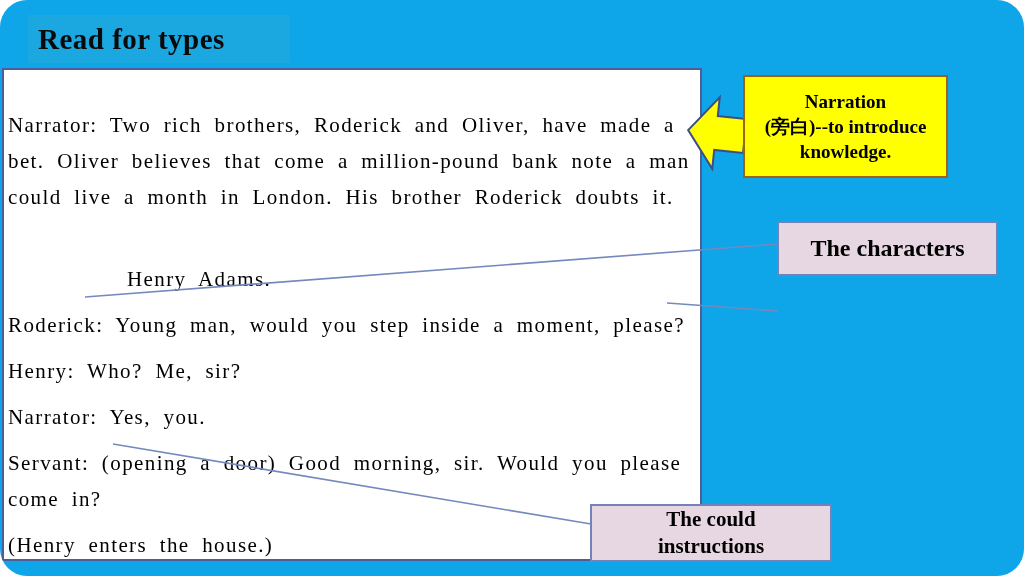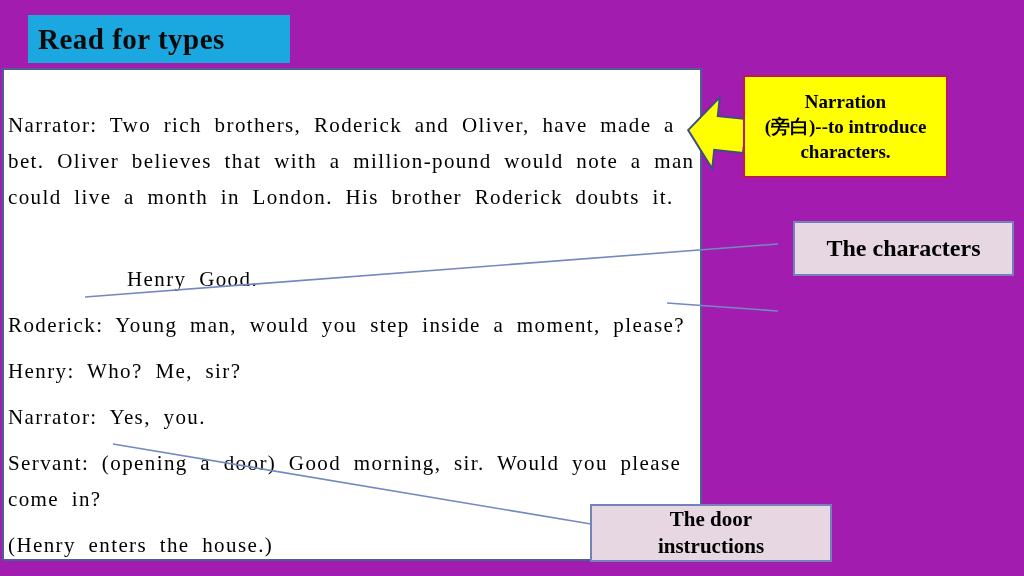--- a/index.html
+++ b/index.html
@@ -1,22 +1,23 @@
 <!DOCTYPE html>
 <html><head>
 <meta charset="utf-8">
 <style>
   html,body{margin:0;padding:0;background:#ffffff;}
   .slide{
     position:relative;
     width:1024px;height:576px;
-    background:#a21caf;
+    background:#0ea5e9;
     overflow:hidden;
     font-family:"Liberation Serif", serif;
     color:#000000;
+    border-radius:27px;
   }
   
   .title-box{
     position:absolute;left:28px;top:15px;width:262px;height:48px;
     background:#1BA7E0;
     display:flex;align-items:center;
     padding-left:10px;box-sizing:border-box;
   }
   .title-box .title-text{
     font-size:29px;font-weight:bold;color:#0a0a0a;letter-spacing:0.5px;
@@ -37,75 +38,75 @@
   }
   .seg-italic{text-align:right;}
   
   .overlay{
     position:absolute;left:0;top:0;width:1024px;height:576px;
     z-index:3;pointer-events:none;
   }
   
   .narration-box{
     position:absolute;left:743px;top:75px;width:205px;height:103px;
-    background:#FFFF00;border:2px solid #be185d;box-sizing:border-box;
+    background:#FFFF00;border:2px solid #a16207;box-sizing:border-box;
     display:flex;flex-direction:column;justify-content:center;
     text-align:center;z-index:4;
   }
   .narration-box .n-line{
     font-size:19px;font-weight:bold;line-height:25px;
   }
   
   .label-box{
     position:absolute;
     background:#E7D7E2;border:2px solid #7383BA;box-sizing:border-box;
     display:flex;align-items:center;justify-content:center;
     text-align:center;font-weight:bold;z-index:4;
   }
-  .characters-box{left:777px;top:221px;width:221px;height:55px;font-size:24px;margin-left:16px;}
+  .characters-box{left:777px;top:221px;width:221px;height:55px;font-size:24px;}
   .dialogue-box{left:777px;top:284px;width:221px;height:58px;font-size:21px;line-height:27px;padding:0 12px;}
   .stage-box{left:590px;top:504px;width:242px;height:58px;font-size:21px;line-height:27px;padding:0 34px;}
 </style>
 </head>
 <body>
 
 <div class="slide">
 
   <div class="title-box">
     <span class="title-text">Read for types</span>
   </div>
 
   <div class="script-box"></div>
 
   <div class="script-line" style="left:8px;top:75px"><span>Narrator: Two rich brothers, Roderick and Oliver, have made a</span></div>
-  <div class="script-line" style="left:8px;top:111px"><span>bet. Oliver believes that with a million-pound would note a man</span></div>
+  <div class="script-line" style="left:8px;top:111px"><span>bet. Oliver believes that come a million-pound bank note a man</span></div>
   <div class="script-line" style="left:8px;top:147px"><span>could live a month in London. His brother Roderick doubts it.</span></div>
-  <div class="script-line" style="left:127px;top:229px"><span>Henry Good.</span></div>
+  <div class="script-line" style="left:127px;top:229px"><span>Henry Adams.</span></div>
   <div class="script-line" style="left:8px;top:275px"><span>Roderick: Young man, would you step inside a moment, please?</span></div>
   <div class="script-line" style="left:8px;top:321px"><span>Henry: Who? Me, sir?</span></div>
   <div class="script-line" style="left:8px;top:367px"><span>Narrator: Yes, you.</span></div>
   <div class="script-line" style="left:8px;top:413px">
     <span>Servant: </span><span class="seg-italic">(opening a door)</span><span> Good morning, sir. Would you please</span>
   </div>
   <div class="script-line" style="left:8px;top:449px"><span>come in?</span></div>
   <div class="script-line seg-italic" style="left:8px;top:495px"><span>(Henry enters the house.)</span></div>
 
   <svg class="overlay" viewBox="0 0 1024 576">
     <line x1="85" y1="297" x2="778" y2="244" stroke="#7589BE" stroke-width="1.6"></line>
     <line x1="667" y1="303" x2="778" y2="311" stroke="#7589BE" stroke-width="1.6"></line>
     <line x1="113" y1="444" x2="591" y2="524" stroke="#7589BE" stroke-width="1.6"></line>
     <polygon points="688,133 716,97 716,116 745,116 745,150 716,150 716,169" transform="rotate(6 716 133)" fill="#FFFF00" stroke="#3D4E86" stroke-width="2"></polygon>
   </svg>
 
   <div class="narration-box">
     <div class="n-line">Narration</div>
     <div class="n-line">(旁白)--to introduce</div>
-    <div class="n-line">characters.</div>
+    <div class="n-line">knowledge.</div>
   </div>
 
   <div class="label-box characters-box">
     <span>The characters</span>
   </div>
   <div class="label-box stage-box">
-    <span>The door instructions</span>
+    <span>The could instructions</span>
   </div>
 
 </div>
 
 </body></html>

